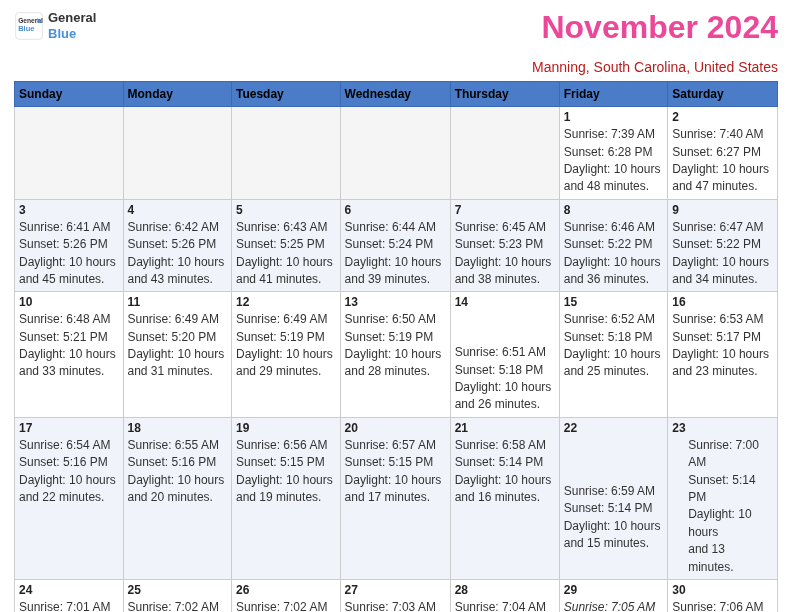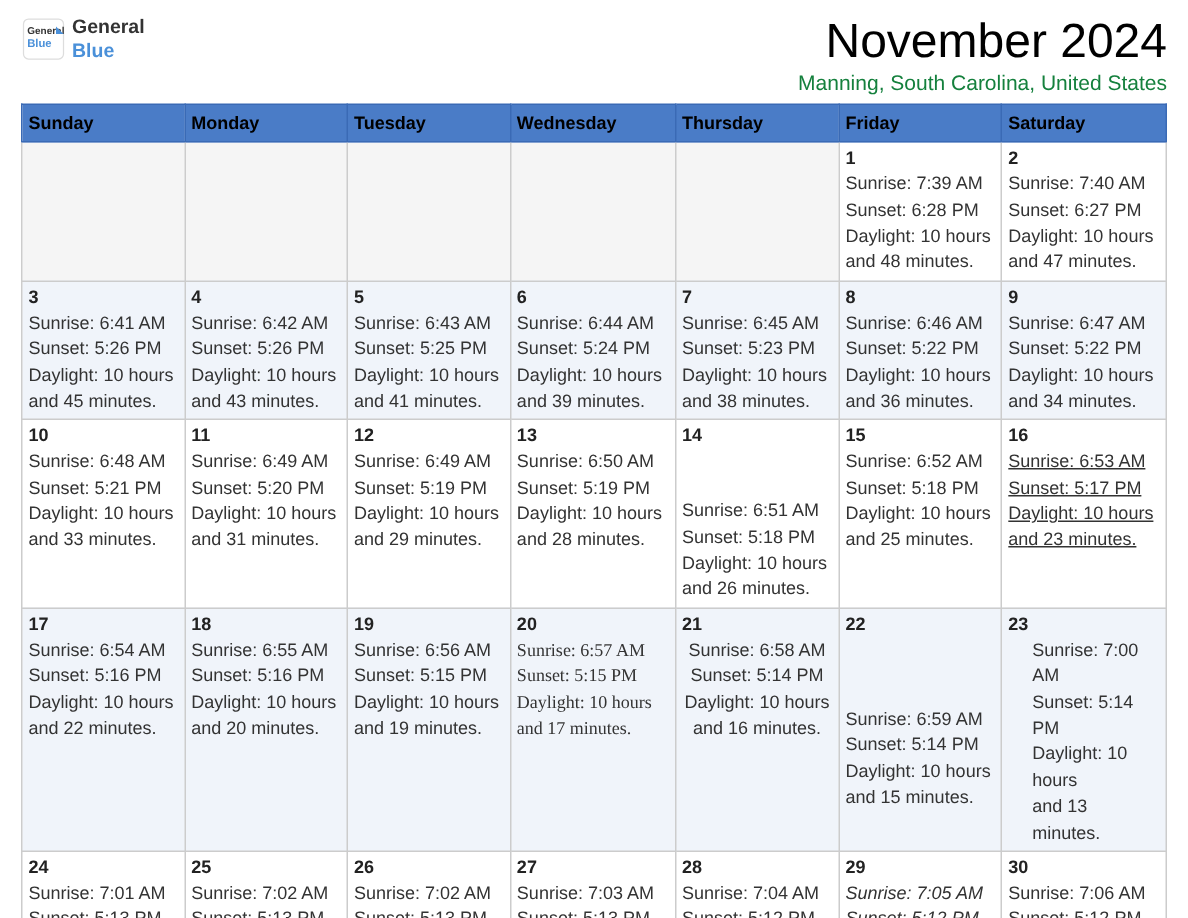--- a/index.html
+++ b/index.html
@@ -36,28 +36,28 @@
     }
     .logo-icon {
       width: 30px;
       height: 30px;
     }
     .title-block {
       text-align: right;
     }
     .month-title {
       font-size: 32px;
-      font-weight: normal;
-      color: #000000;
+      font-weight: bold;
+      color: #ec4899;
       line-height: 1.1;
     }
     .location-subtitle {
       font-size: 14px;
-      color: #15803d;
-      margin-top: 2px;
+      color: #b91c1c;
+      margin-top: 14px;
     }
     .calendar {
       width: 100%;
       border-collapse: collapse;
       font-size: 10.5px;
     }
     .calendar th {
       background: #4a7cc7;
       color: #000000;
       padding: 5px 4px;
@@ -241,21 +241,21 @@
           </td>
           <td>
             <span class="day-number">15</span>
             <div class="day-info" style="white-space: pre-line;">Sunrise: 6:52 AM
 Sunset: 5:18 PM
 Daylight: 10 hours
 and 25 minutes.</div>
           </td>
           <td>
             <span class="day-number">16</span>
-            <div class="day-info" style="white-space: pre-line; text-decoration: underline;">Sunrise: 6:53 AM
+            <div class="day-info" style="white-space: pre-line;">Sunrise: 6:53 AM
 Sunset: 5:17 PM
 Daylight: 10 hours
 and 23 minutes.</div>
           </td>
         </tr>
         <tr class="row-even">
           <td>
             <span class="day-number">17</span>
             <div class="day-info" style="white-space: pre-line;">Sunrise: 6:54 AM
 Sunset: 5:16 PM
@@ -271,28 +271,28 @@
           </td>
           <td>
             <span class="day-number">19</span>
             <div class="day-info" style="white-space: pre-line;">Sunrise: 6:56 AM
 Sunset: 5:15 PM
 Daylight: 10 hours
 and 19 minutes.</div>
           </td>
           <td>
             <span class="day-number">20</span>
-            <div class="day-info" style="white-space: pre-line; font-family: Liberation Serif, serif;">Sunrise: 6:57 AM
+            <div class="day-info" style="white-space: pre-line;">Sunrise: 6:57 AM
 Sunset: 5:15 PM
 Daylight: 10 hours
 and 17 minutes.</div>
           </td>
           <td>
             <span class="day-number">21</span>
-            <div class="day-info" style="white-space: pre-line; text-align: center;">Sunrise: 6:58 AM
+            <div class="day-info" style="white-space: pre-line;">Sunrise: 6:58 AM
 Sunset: 5:14 PM
 Daylight: 10 hours
 and 16 minutes.</div>
           </td>
           <td>
             <span class="day-number">22</span>
             <div class="day-info" style="white-space: pre-line; margin-top: 48px;">Sunrise: 6:59 AM
 Sunset: 5:14 PM
 Daylight: 10 hours
 and 15 minutes.</div>

